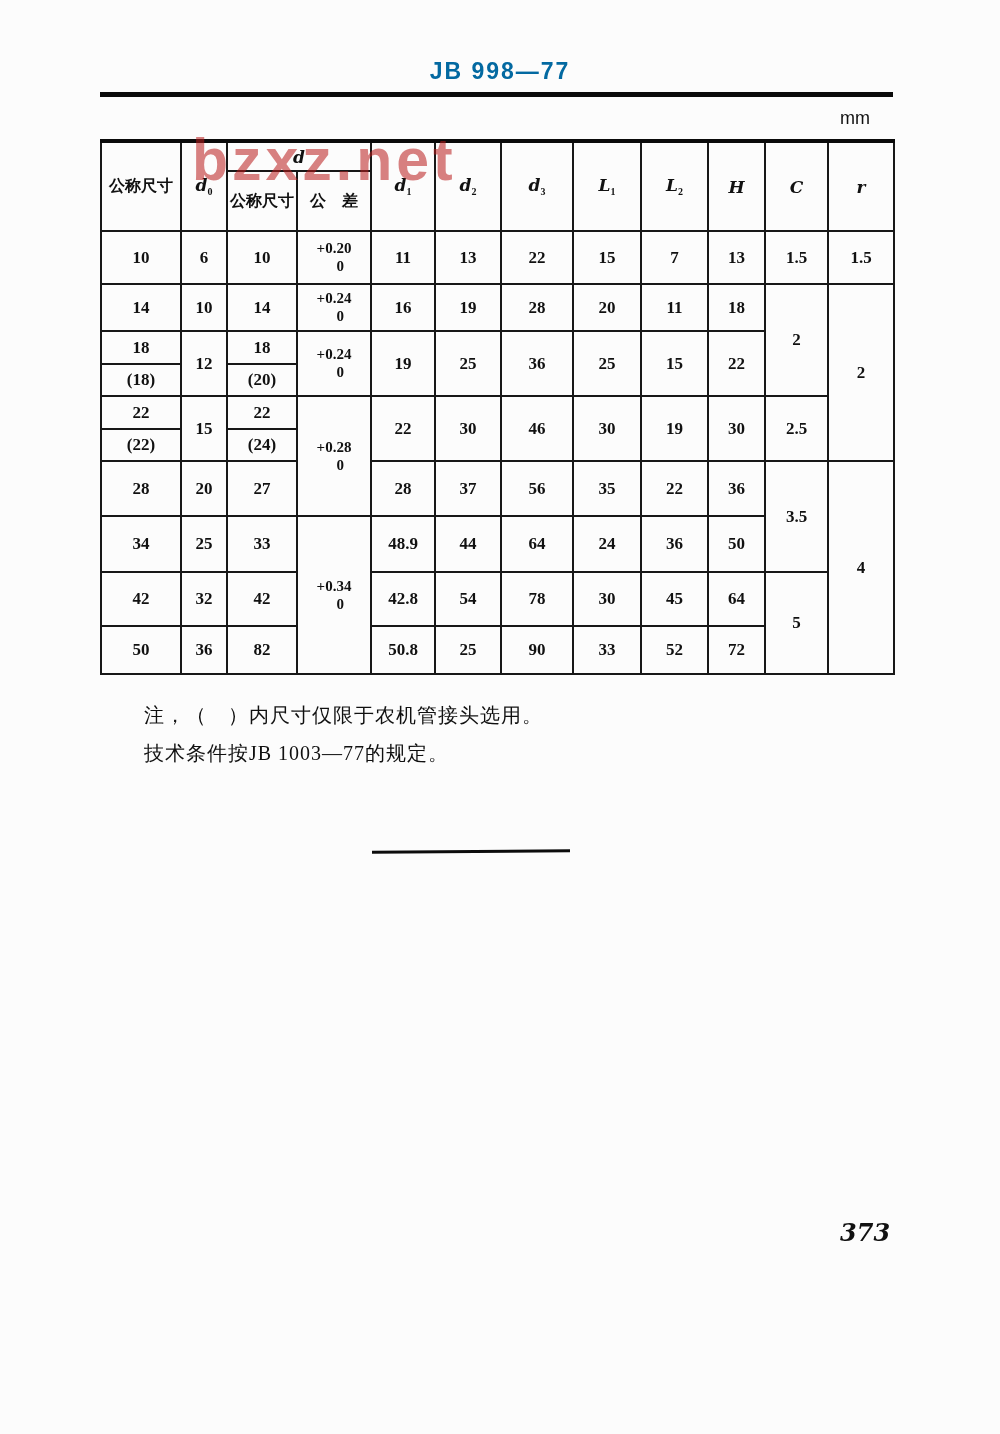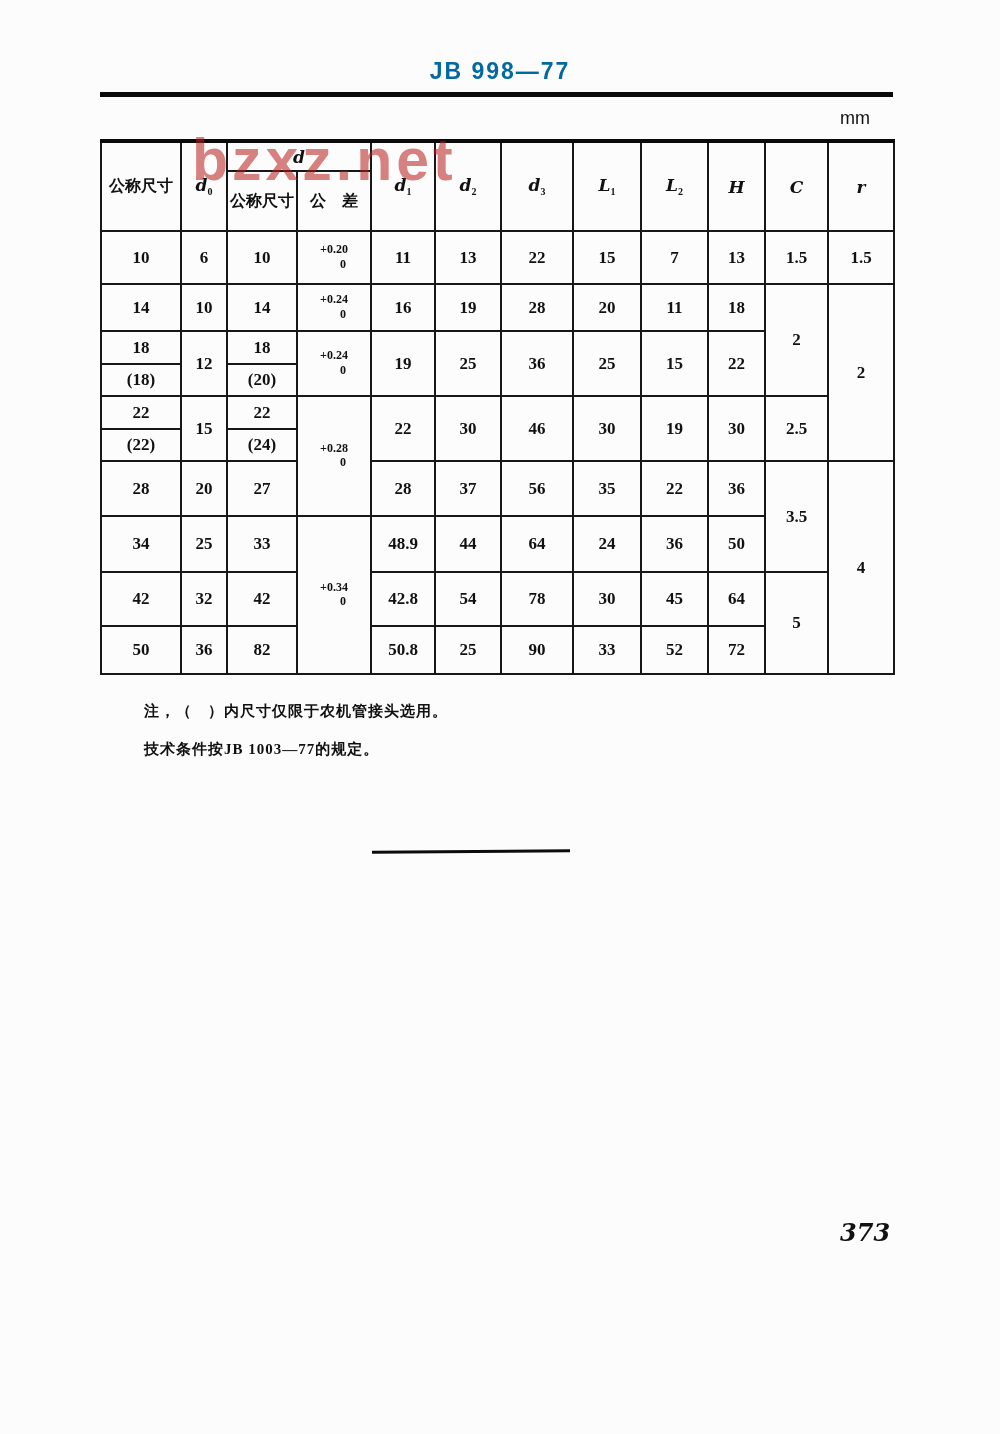--- a/index.html
+++ b/index.html
@@ -43,26 +43,26 @@
   table.std th, table.std td {
     border:2px solid #171717;
     text-align:center; vertical-align:middle;
     font-weight:bold; font-size:17px;
     padding:0; overflow:hidden;
     background:transparent;
   }
   table.std th { font-size:16px; font-weight:bold; }
   .var { font-style:italic; font-family:"DejaVu Serif", serif; font-size:17px; }
   table.std sub { font-size:10px; font-style:normal; }
-  .tol { display:inline-block; text-align:left; line-height:1.2; font-size:12px; }
+  .tol { display:inline-block; text-align:left; line-height:1.2; font-size:15px; }
   .tol .t { display:block; }
   .tol .b { display:block; padding-left:20px; }
   .note {
     position:absolute; left:144px;
-    font-weight:bold; font-size:15px; letter-spacing:1px;
+    font-weight:normal; font-size:20px; letter-spacing:1px;
     color:#101010;
   }
   .note-1 { top:702px; }
   .note-2 { top:740px; }
   .divider {
     position:absolute; left:372px; top:850px;
     width:198px; height:3px; background:#0c0c0c;
     transform:rotate(-0.5deg);
   }
   .page-number {

